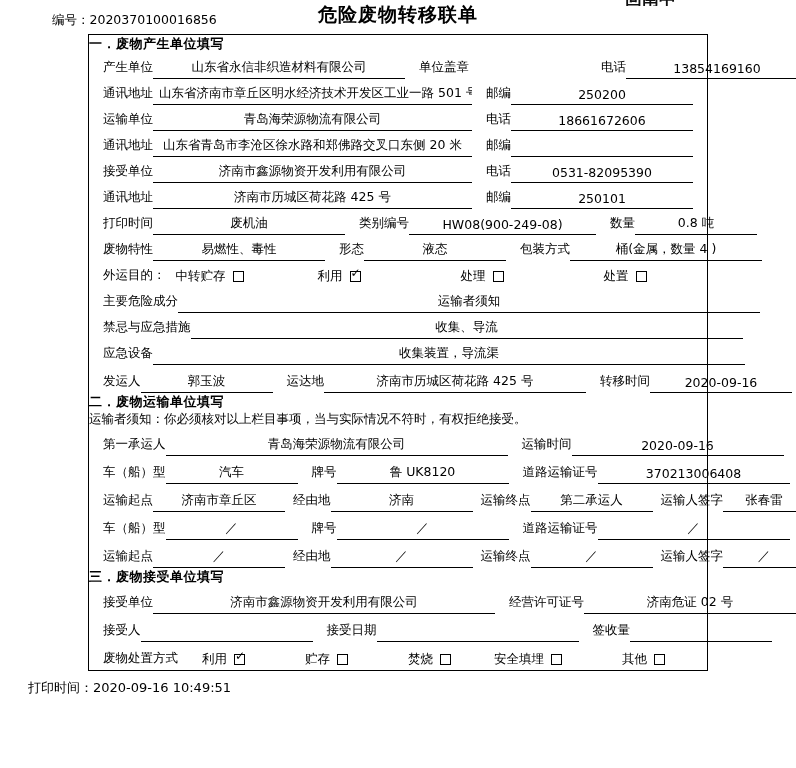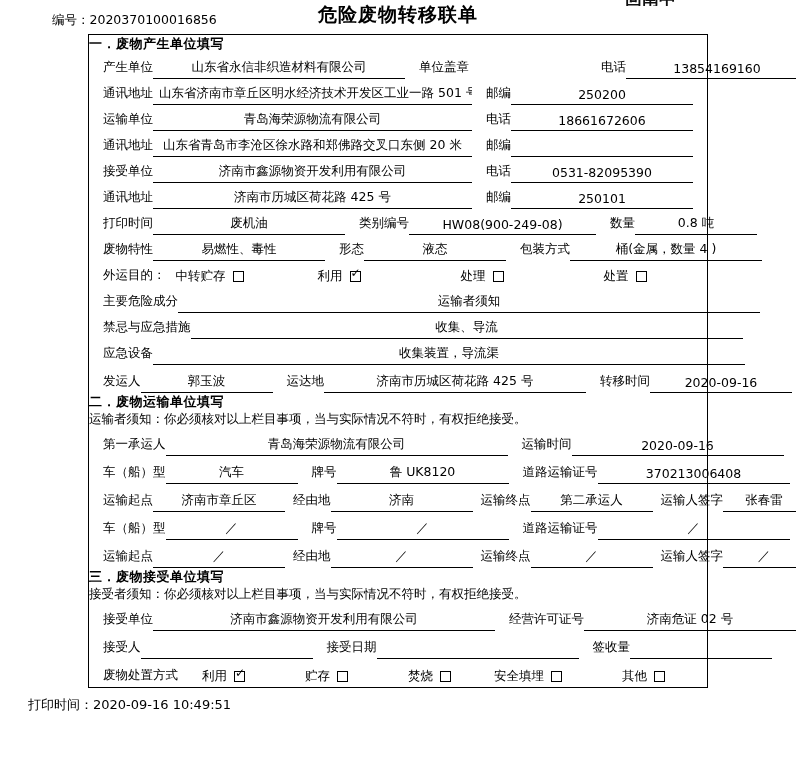--- a/index.html
+++ b/index.html
@@ -427,23 +427,20 @@
         <span class="lbl">运输人签字</span>
         <span class="val" style="flex:0 0 70px">／</span>
       </div>
     </td>
         </tr>
 
     <tr>
       <td class="section-head">三．废物接受单位填写</td>
     </tr>
 
-    <tr>
-      <td class="note nobt">接受者须知：你必须核对以上栏目事项，当与实际情况不符时，有权拒绝接受。</td>
-    </tr>
 
     <tr class="row">
           <td>
       <div class="cellwrap" style="height:28px">
         <span class="lbl">接受单位</span>
         <span class="val" style="flex:0 0 330px">济南市鑫源物资开发利用有限公司</span>
         <span class="spacer"></span>
         <span class="lbl">经营许可证号</span>
         <span class="val" style="flex:0 0 200px">济南危证 02 号</span>
       </div>

